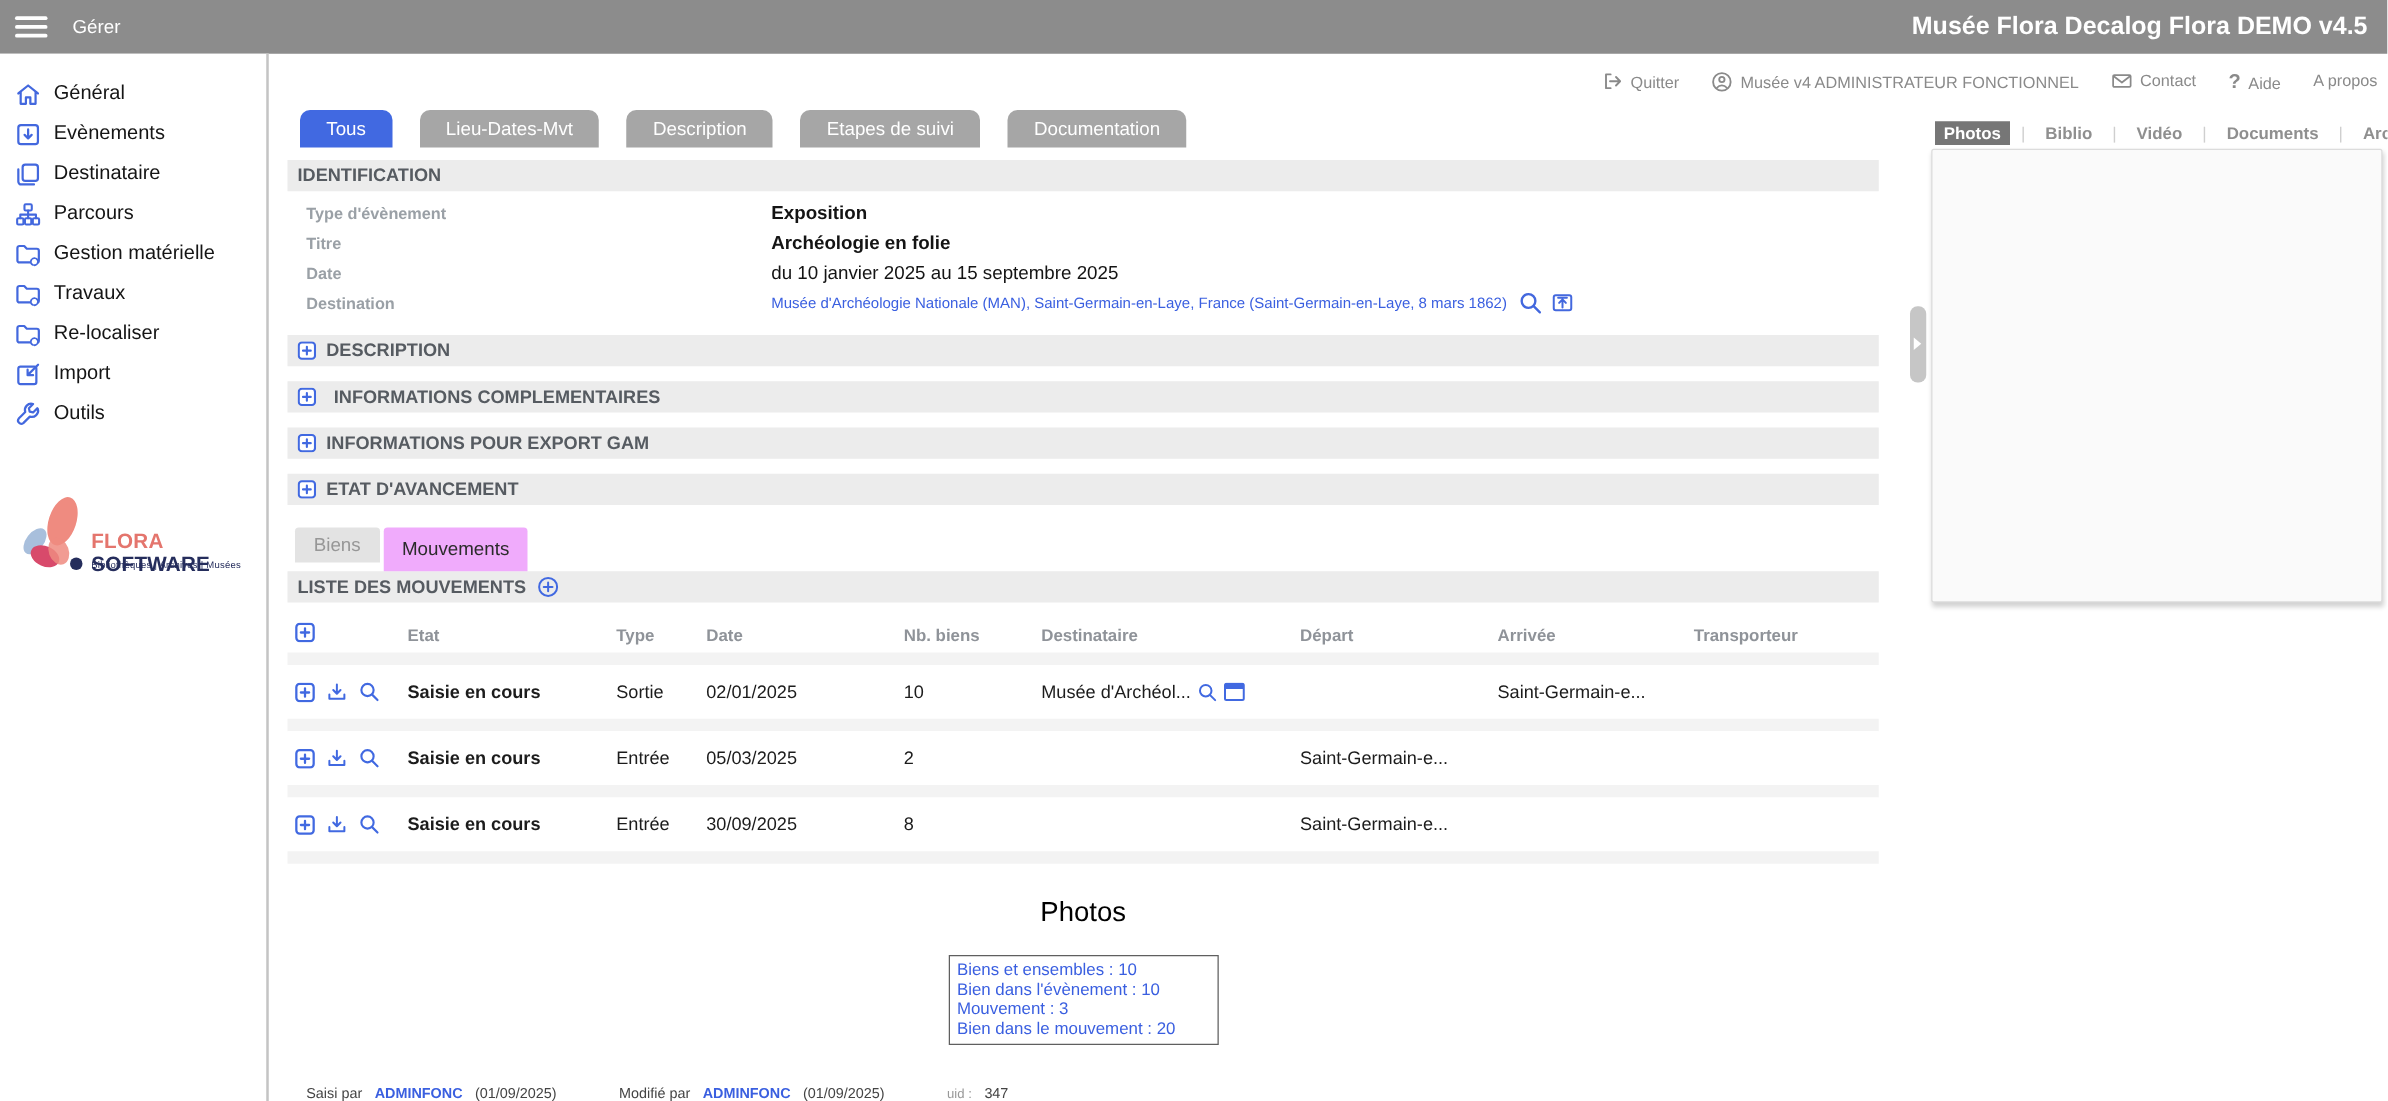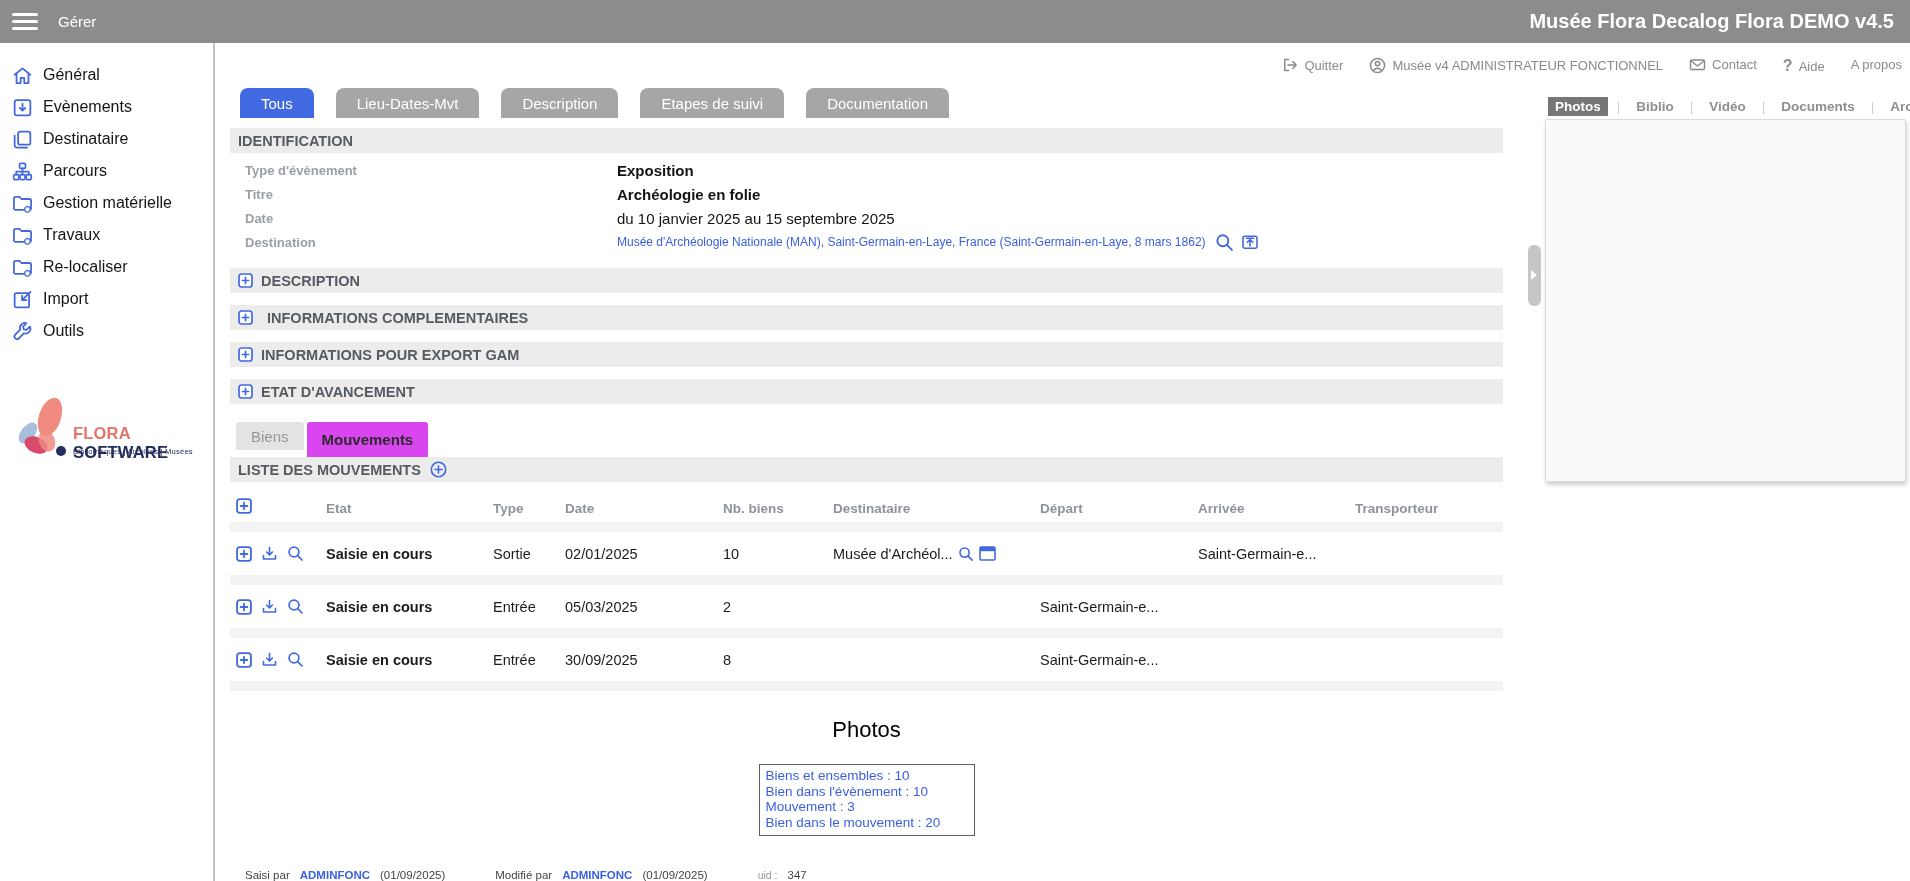--- a/index.html
+++ b/index.html
@@ -56,21 +56,21 @@
   .field { display:flex; align-items:center; height:24px; padding-left:15px; }
   .field .flabel { width:372px; font-size:13px; font-weight:bold; color:#9aa0a6; }
   .field .fvalue { font-size:15px; color:#141414; }
   .field .fvalue.b { font-weight:bold; }
   .field .flink { font-size:12px; color:#3a5fe0; cursor:pointer; }
   .field .dest-icons { display:flex; align-items:center; gap:7px; margin-left:9px; }
 
   .subtabs { display:flex; gap:3px; margin-top:18px; margin-left:6px; height:28px; }
   .stab { display:flex; align-items:center; padding:0 15px; font-size:15px; border-radius:3px 3px 0 0;
           background:#e3e3e3; color:#979797; cursor:pointer; }
-  .stab.active { background:#d946ef; color:#2b2b2b; font-weight:bold; height:35px; margin-bottom:-7px; }
+  .stab.active { background:#f0abfc; color:#2b2b2b; font-weight:normal; height:35px; margin-bottom:-7px; }
 
   .bar.liste { margin-top:7px; }
   .bar.liste .circle-plus { margin-left:9px; }
 
   .mvt-table { margin-top:12px; }
   .tgrid { display:grid; grid-template-columns:96px 167px 72px 158px 110px 207px 158px 157px 148px;
            align-items:center; }
   .thead { height:28px; }
   .thead .hcell { font-size:13.5px; font-weight:bold; color:#8f9399; }
   .thead .icell { padding-left:6px; }

